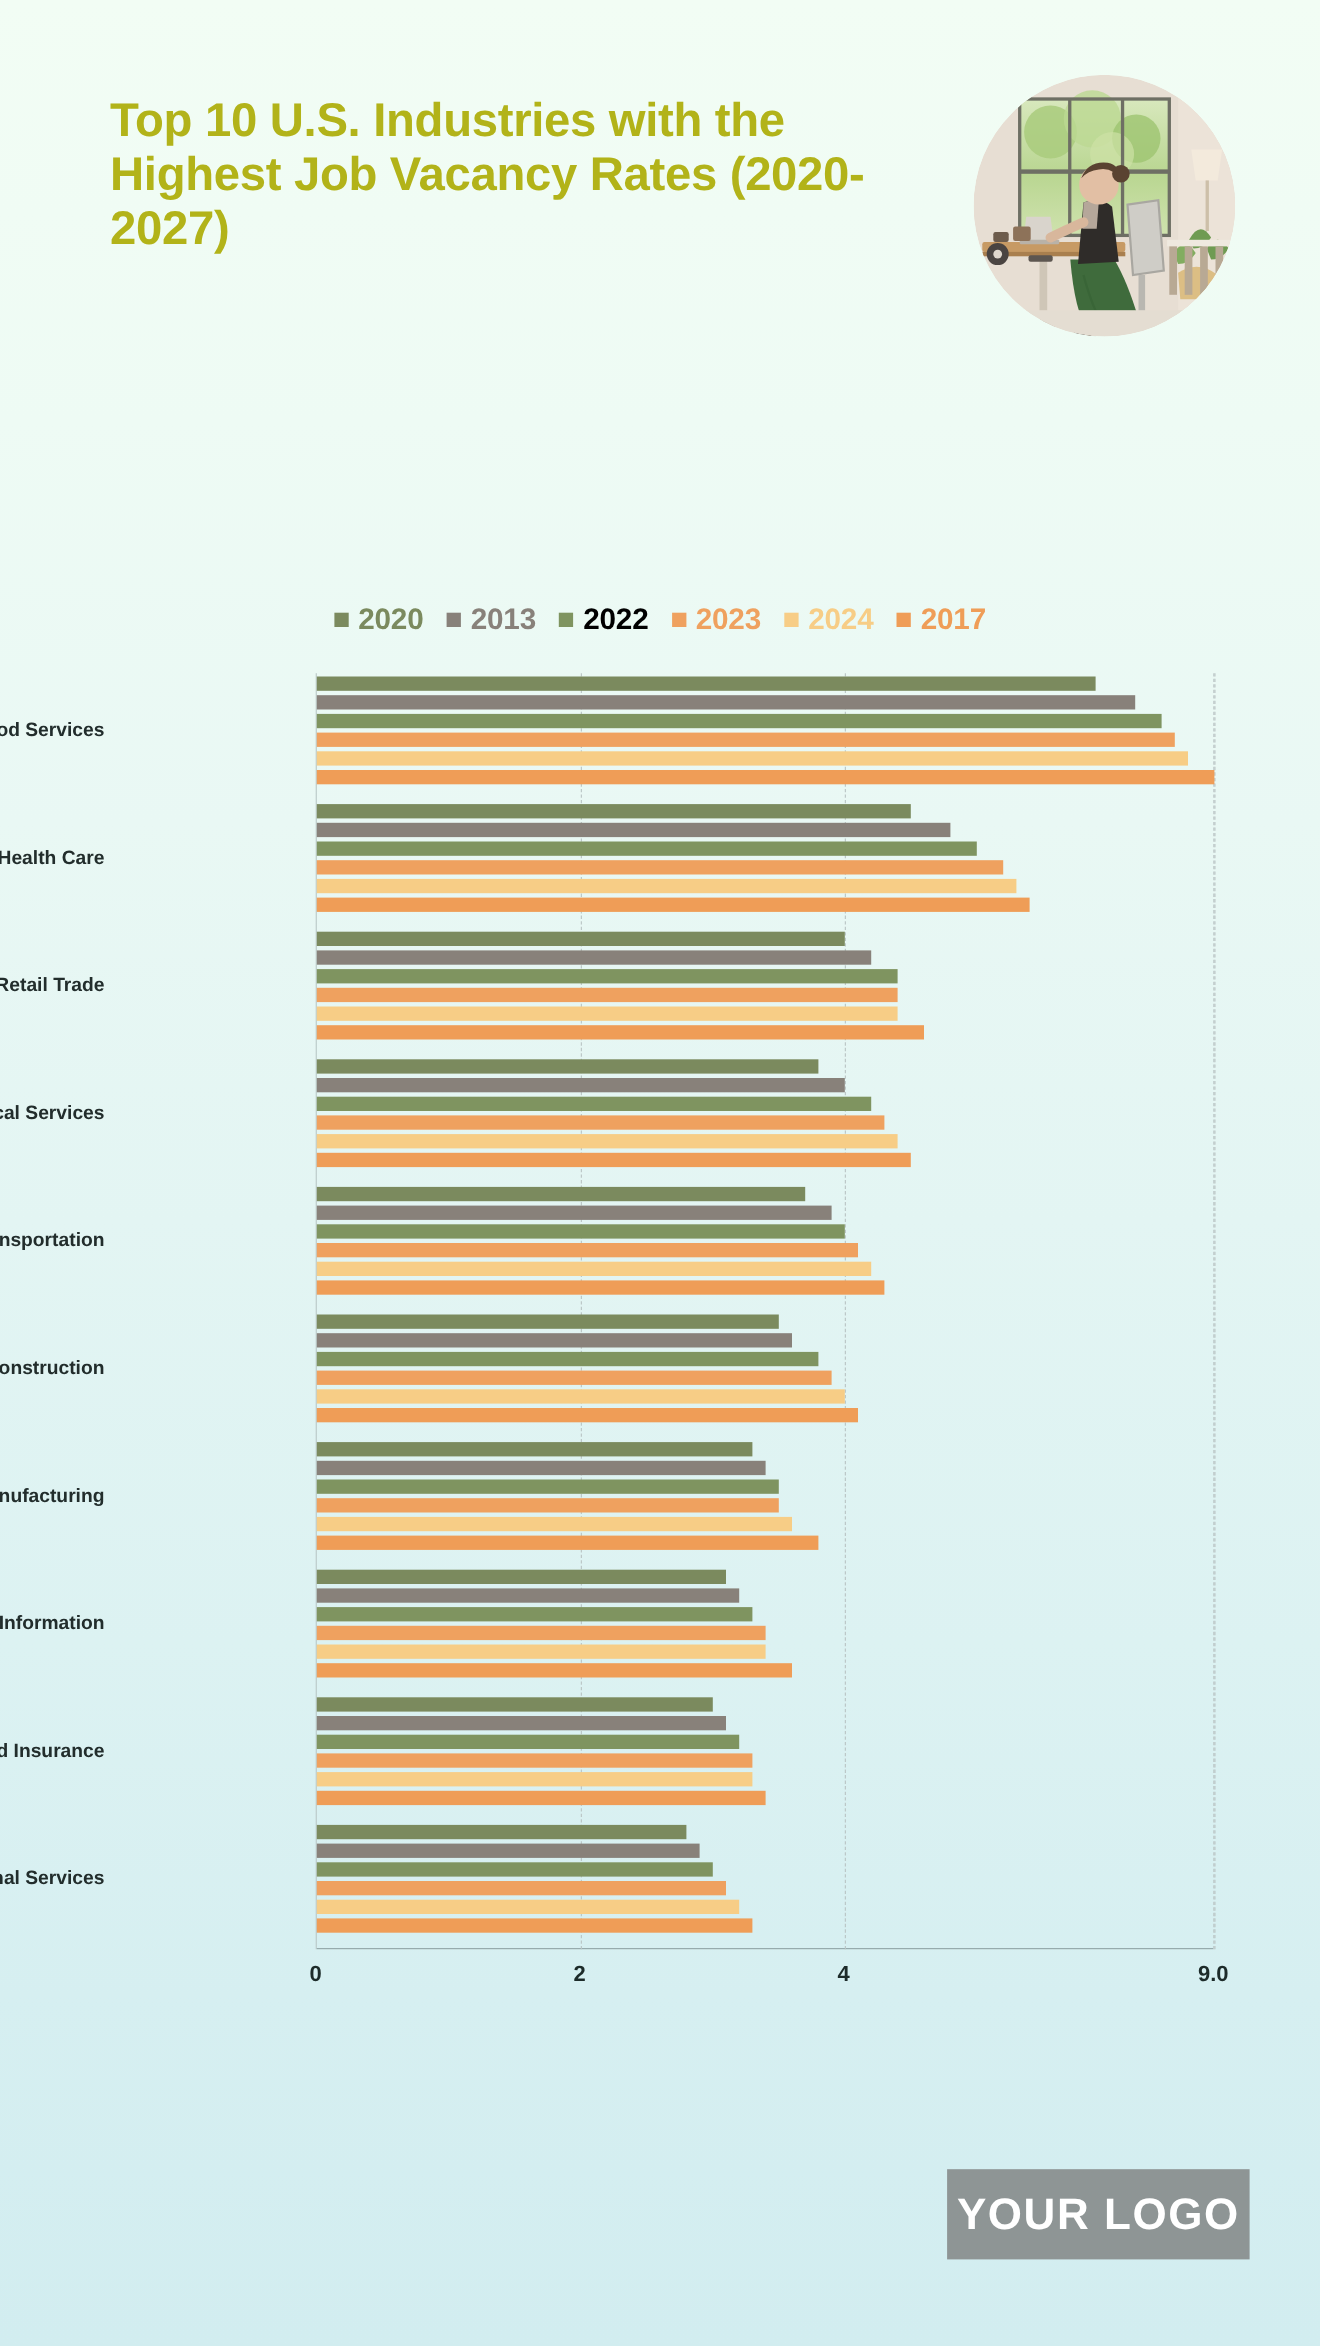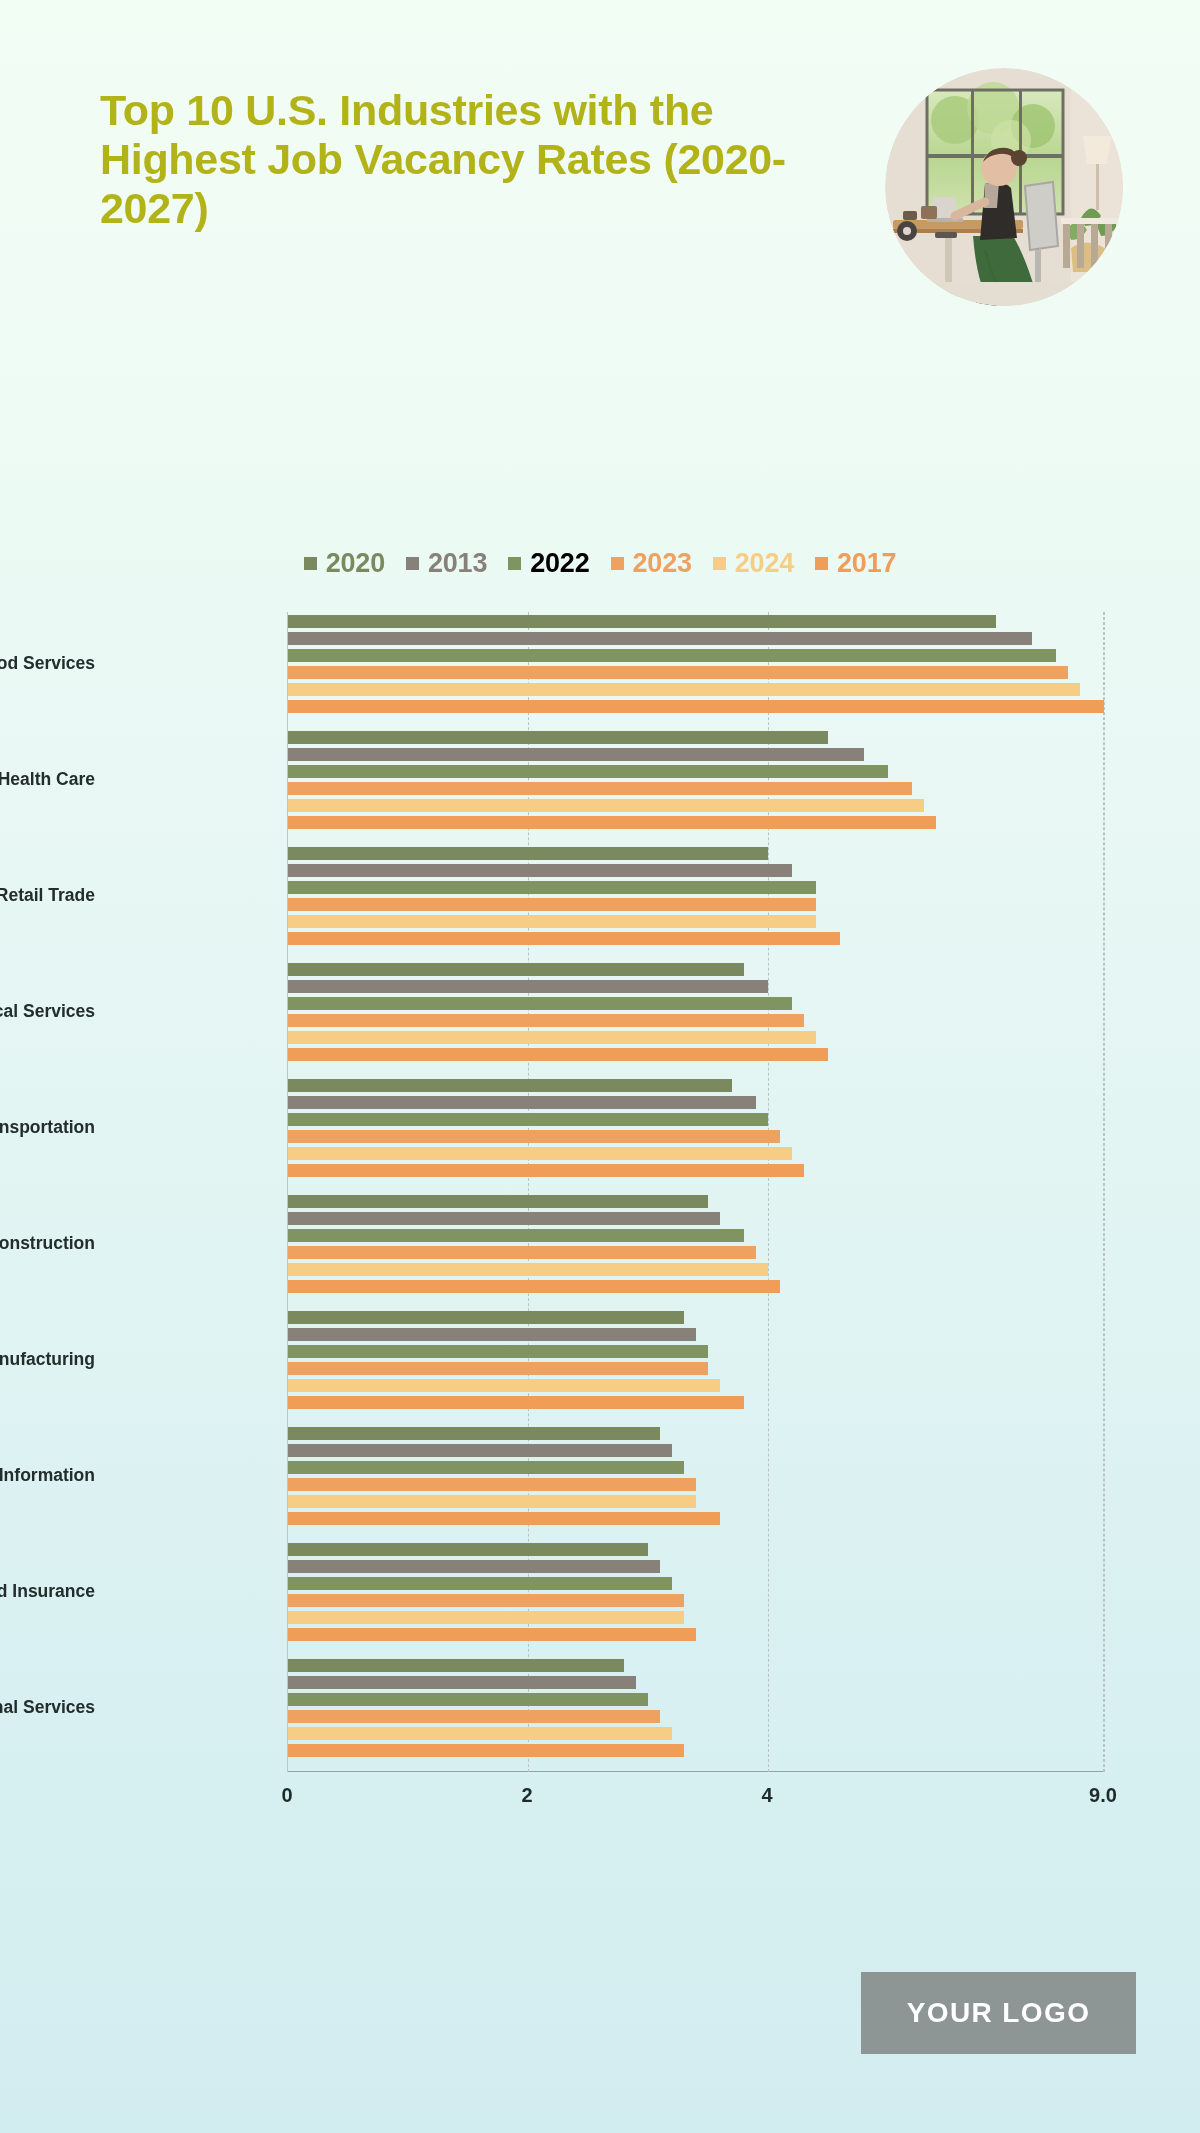--- a/index.html
+++ b/index.html
@@ -204,21 +204,21 @@
     top: 17px;
     width: 275px;
     height: 82px;
     background: #8e9595;
     display: flex;
     align-items: center;
     justify-content: center;
   }
   #logo-text {
     color: #ffffff;
-    font-size: 28px;
+    font-size: 40px;
     font-weight: bold;
     letter-spacing: 1.4px;
   }
 </style>
 </head>
 <body>
 
 <div id="header">
 
   <h1 id="title">Top 10 U.S. Industries with the Highest Job Vacancy Rates (2020-2027)</h1>

